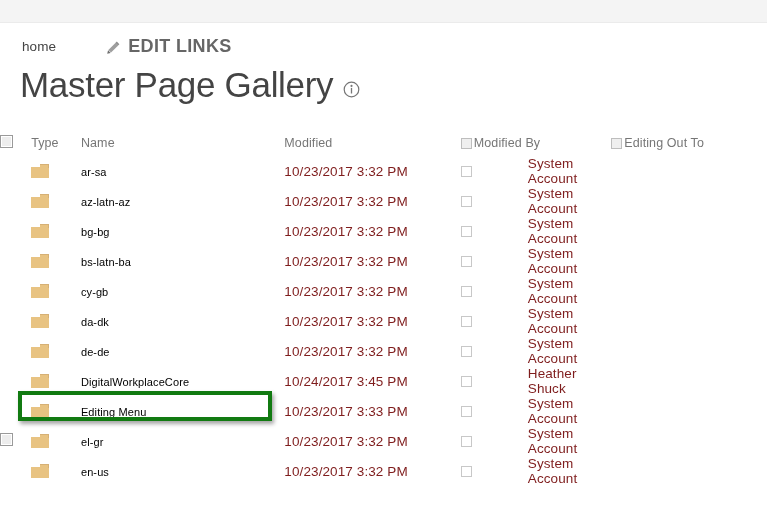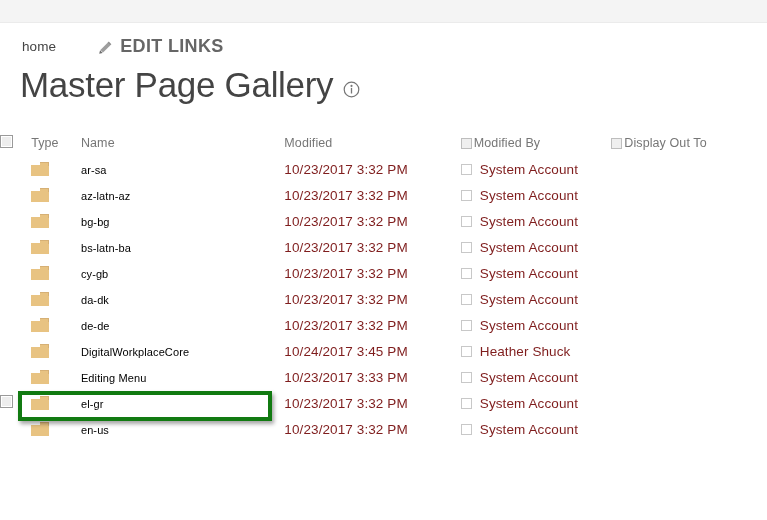--- a/index.html
+++ b/index.html
@@ -22,20 +22,21 @@
     border-bottom: 1px solid #ebebeb;
     width: 100%;
   }
 
   
   .top-nav {
     display: flex;
     align-items: center;
     padding: 13px 4px 0 22px;
     height: 20px;
+    gap: 8px;
   }
   .breadcrumb-link {
     font-size: 13.5px;
     color: #444444;
     text-decoration: none;
     letter-spacing: .1px;
   }
   .edit-links-wrap {
     display: flex;
     align-items: center;
@@ -195,20 +196,21 @@
     letter-spacing: .1px;
   }
   .cell-text {
     color: #7f1d1d;
     font-size: 13.5px;
     letter-spacing: .1px;
   }
   .modby-cell {
     display: flex;
     align-items: center;
+    gap: 48px;
   }
 
   
   .annotation-box {
     position: absolute;
     border: 4px solid #117a11;
     box-sizing: border-box;
     pointer-events: none;
     box-shadow: 2px 3px 4px rgba(0,0,0,.35);
     background: transparent;
@@ -263,21 +265,21 @@
         </th>
         <th class="col-modby">
           <span class="th-inline">
             <span class="cb-col"></span>
             <span class="th-label">Modified By</span>
           </span>
         </th>
         <th class="col-checked">
           <span class="th-inline">
             <span class="cb-col"></span>
-            <span class="th-label">Display Out To</span>
+            <span class="th-label">Editing Out To</span>
           </span>
         </th>
       </tr>
     </thead>
     <tbody id="table-body">
         <tr>
           <td class="col-sel"></td>
           <td class="col-type">
             <span class="folder-icon">
               <span class="fbody"></span>

